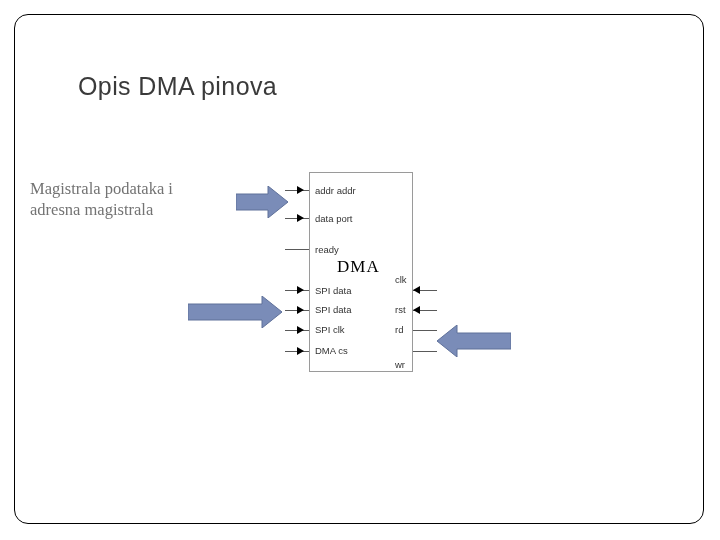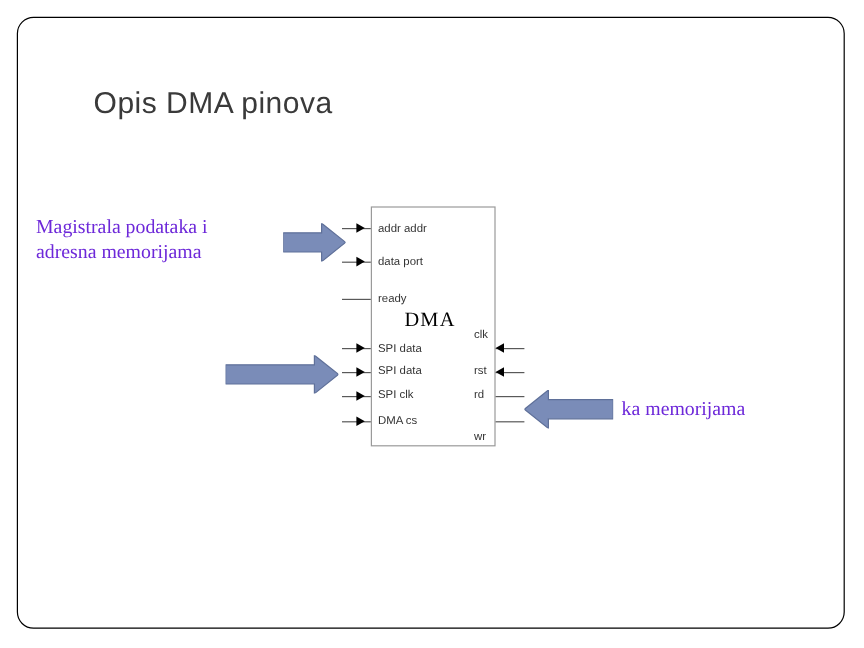--- a/index.html
+++ b/index.html
@@ -38,21 +38,21 @@
     font-size: 25px;
     color: #3a3a3a;
     letter-spacing: 0.4px;
     white-space: nowrap;
   }
   
   .serif-label {
     position: absolute;
     font-family: "Liberation Serif", serif;
     font-size: 16.5px;
-    color: #6d28d9;
+    color: #737373;
     line-height: 21px;
   }
   #label-bus {
     left: 30px;
     top: 178px;
     width: 205px;
   }
   #label-prog {
     left: 60px;
     top: 300px;
@@ -126,25 +126,24 @@
 <body>
 
 <div id="slide">
 
   <div id="frame"></div>
 
   <div id="title">Opis DMA pinova</div>
 
   <div class="serif-label" id="label-bus">
     <div>Magistrala podataka i</div>
-    <div>adresna memorijama</div>
-  </div>
-
-
-  <div class="serif-label" id="label-mem">ka memorijama</div>
+    <div>adresna magistrala</div>
+  </div>
+
+
 
   <div id="chip"></div>
   <div id="chip-name">DMA</div>
 
   <div class="pin-label pin-left" style="top:185px">addr addr</div>
   <div class="pin-label pin-left" style="top:213px">data port</div>
   <div class="pin-label pin-left" style="top:244px">ready</div>
   <div class="pin-label pin-left" style="top:285px">SPI data</div>
   <div class="pin-label pin-left" style="top:304px">SPI data</div>
   <div class="pin-label pin-left" style="top:324px">SPI clk</div>

